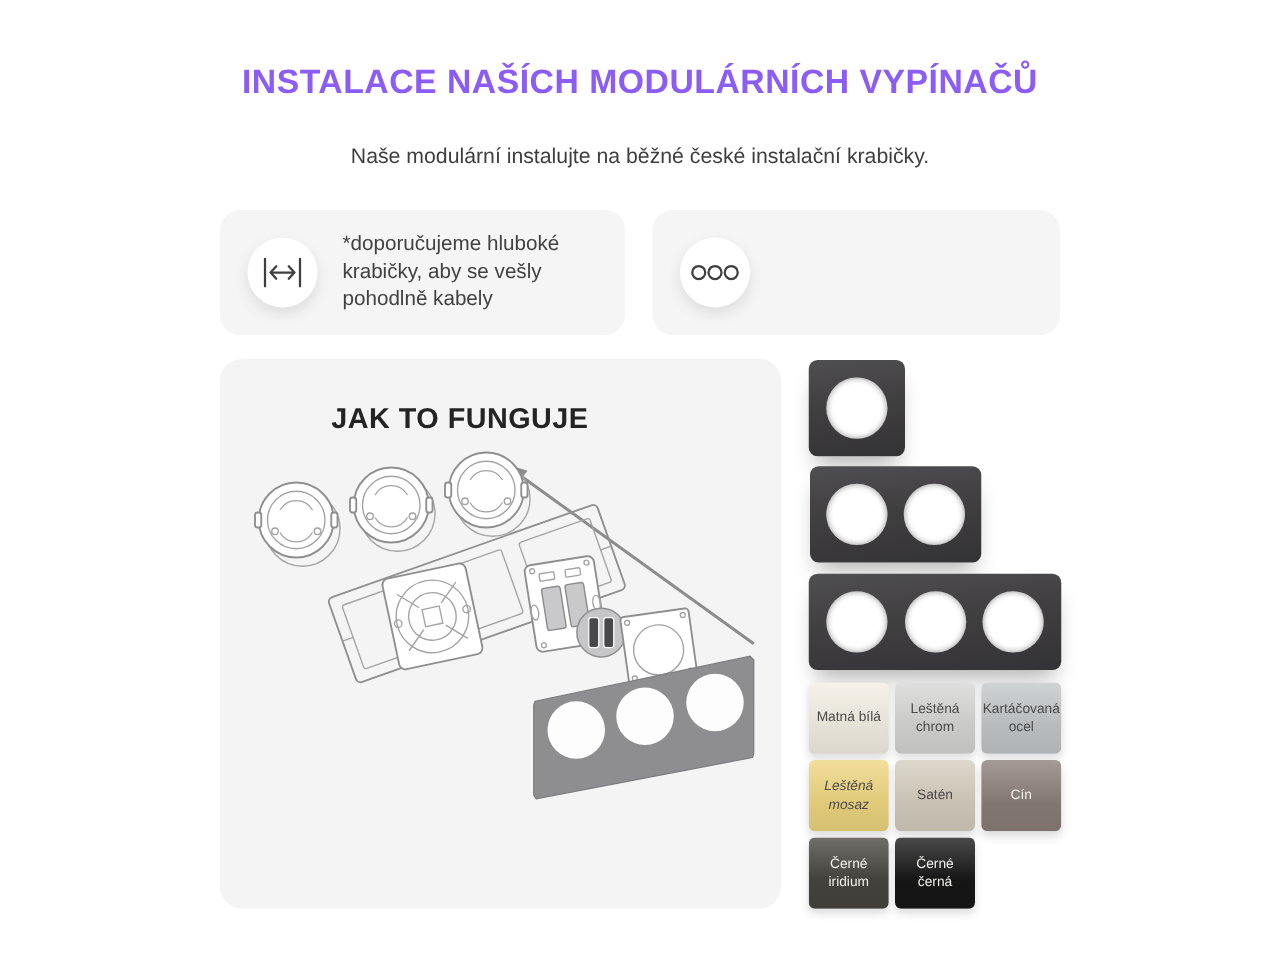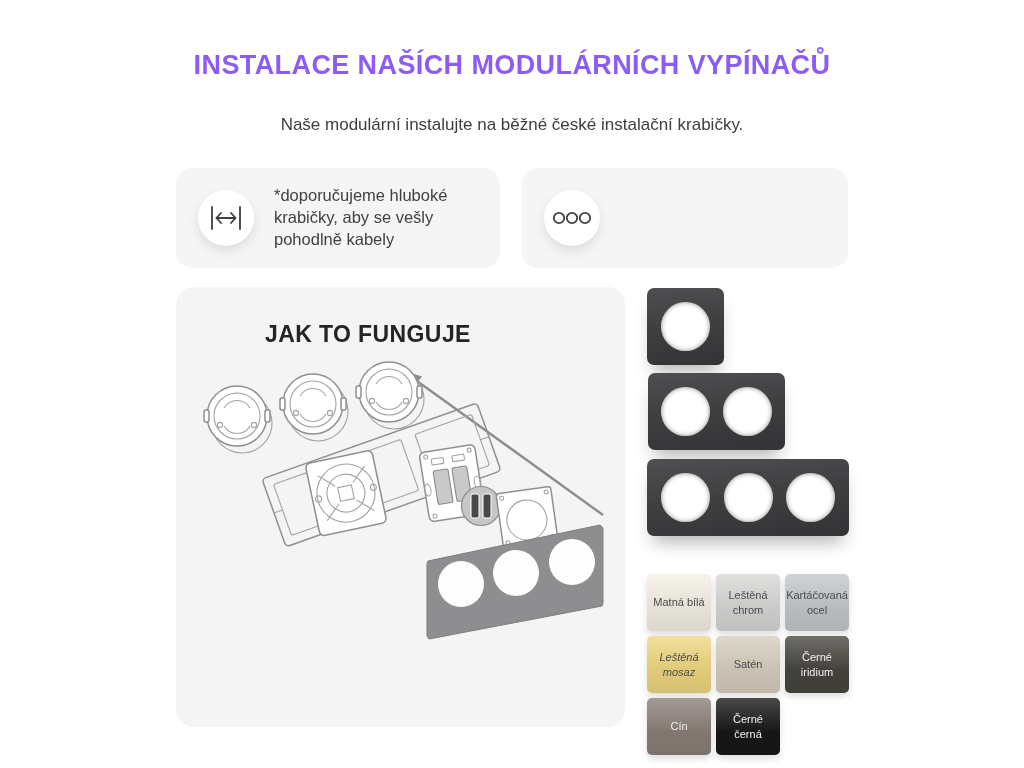--- a/index.html
+++ b/index.html
@@ -72,21 +72,21 @@
     width: 49px; height: 49px; border-radius: 50%;
     background: #ffffff;
     box-shadow: inset 0 0 5px rgba(0,0,0,0.45);
   }
   .frame-1 { left: 647px; top: 288px; width: 77px;  height: 77px; }
   .frame-2 { left: 648px; top: 373px; width: 137px; height: 77px; }
   .frame-3 { left: 647px; top: 459px; width: 202px; height: 77px; }
 
   
   .finish-grid {
-    position: absolute; left: 647px; top: 574px;
+    position: absolute; left: 647px; top: 546px;
     width: 202px;
     display: grid;
     grid-template-columns: repeat(3, 64px);
     grid-auto-rows: 57px;
     gap: 5px;
   }
   .swatch {
     border-radius: 5px;
     display: flex; align-items: center; justify-content: center;
     text-align: center;
@@ -250,18 +250,18 @@
     <div class="hole"></div>
     <div class="hole"></div>
   </div>
 
   <div class="finish-grid">
     <div class="swatch" style="background-color: rgb(243, 239, 228); color: rgb(75, 75, 75);">Matná bílá</div>
     <div class="swatch" style="background-color: rgb(214, 214, 212); color: rgb(75, 75, 75);">Leštěná chrom</div>
     <div class="swatch" style="background-color: rgb(195, 199, 202); color: rgb(75, 75, 75);">Kartáčovaná ocel</div>
     <div class="swatch" style="background-color: rgb(238, 214, 128); color: rgb(75, 75, 75); font-style: italic;">Leštěná mosaz</div>
     <div class="swatch" style="background-color: rgb(213, 205, 190); color: rgb(75, 75, 75);">Satén</div>
+    <div class="swatch" style="background-color: rgb(139, 126, 120); color: rgb(242, 240, 236);">Cín</div>
     <div class="swatch" style="background-color: rgb(71, 69, 63); color: rgb(242, 240, 236);">Černé iridium</div>
-    <div class="swatch" style="background-color: rgb(139, 126, 120); color: rgb(242, 240, 236);">Cín</div>
     <div class="swatch" style="background-color: rgb(23, 23, 23); color: rgb(242, 240, 236);">Černé černá</div>
   </div>
 
 </div>
 
 </body></html>

